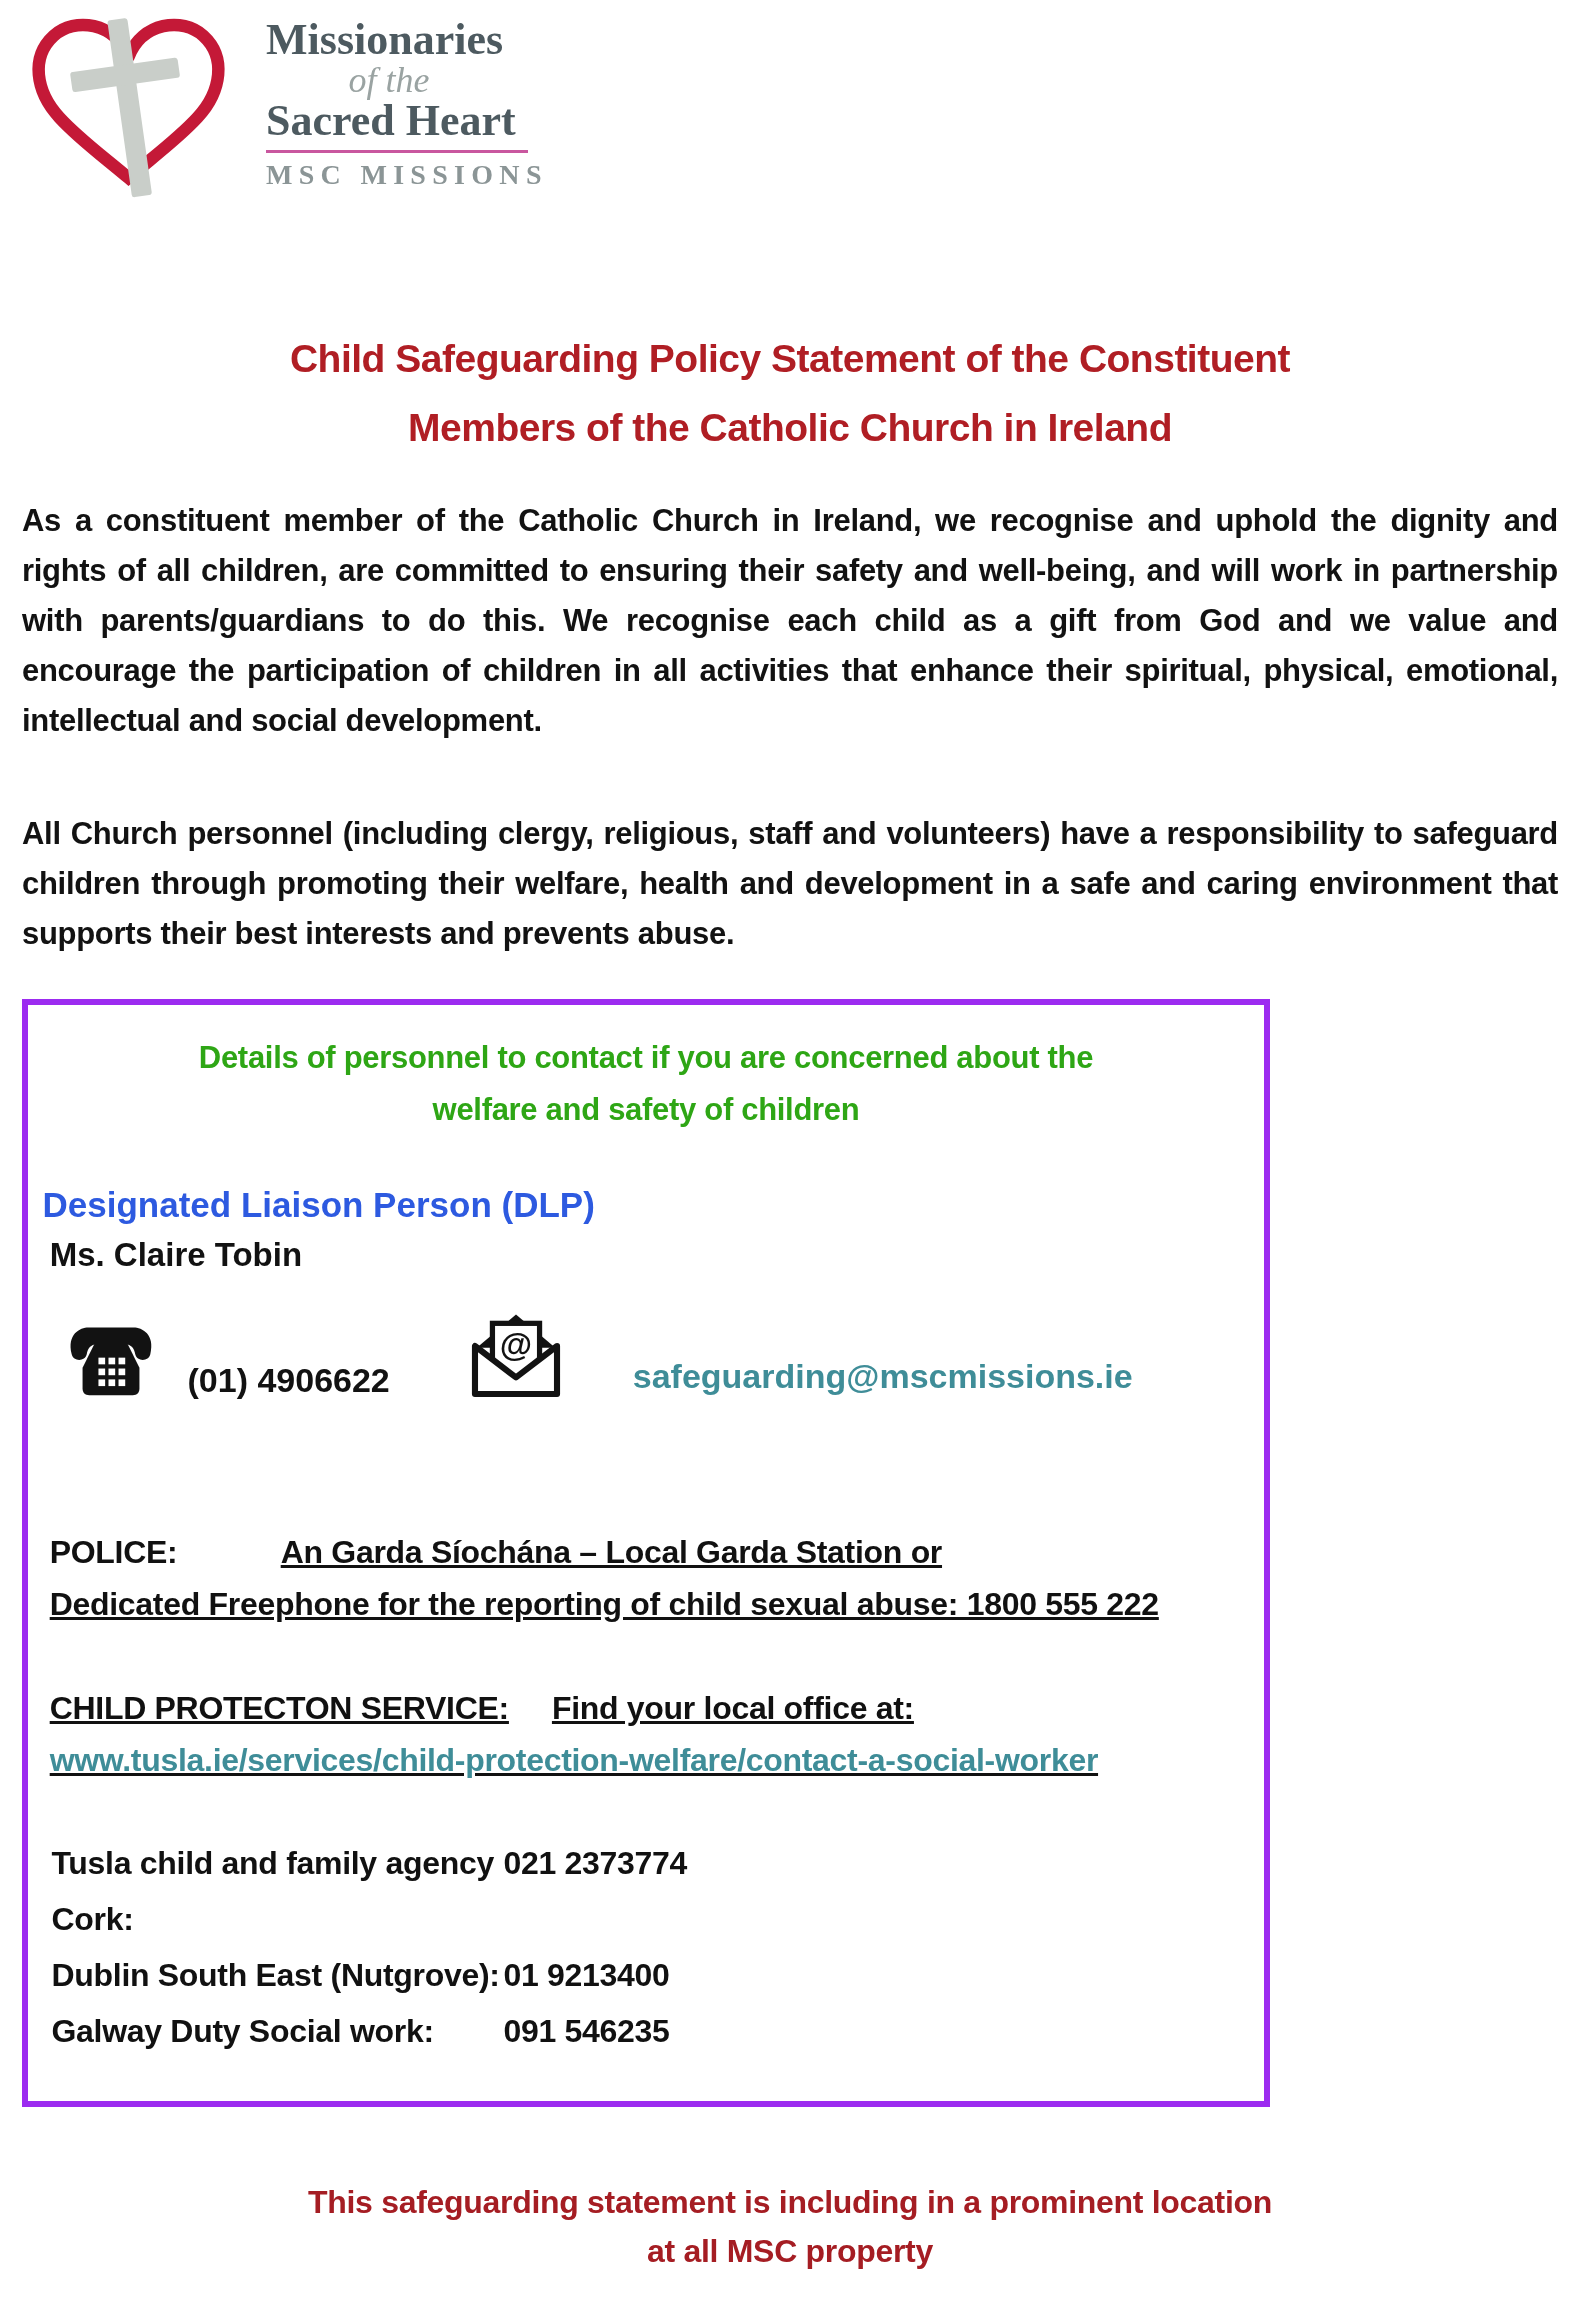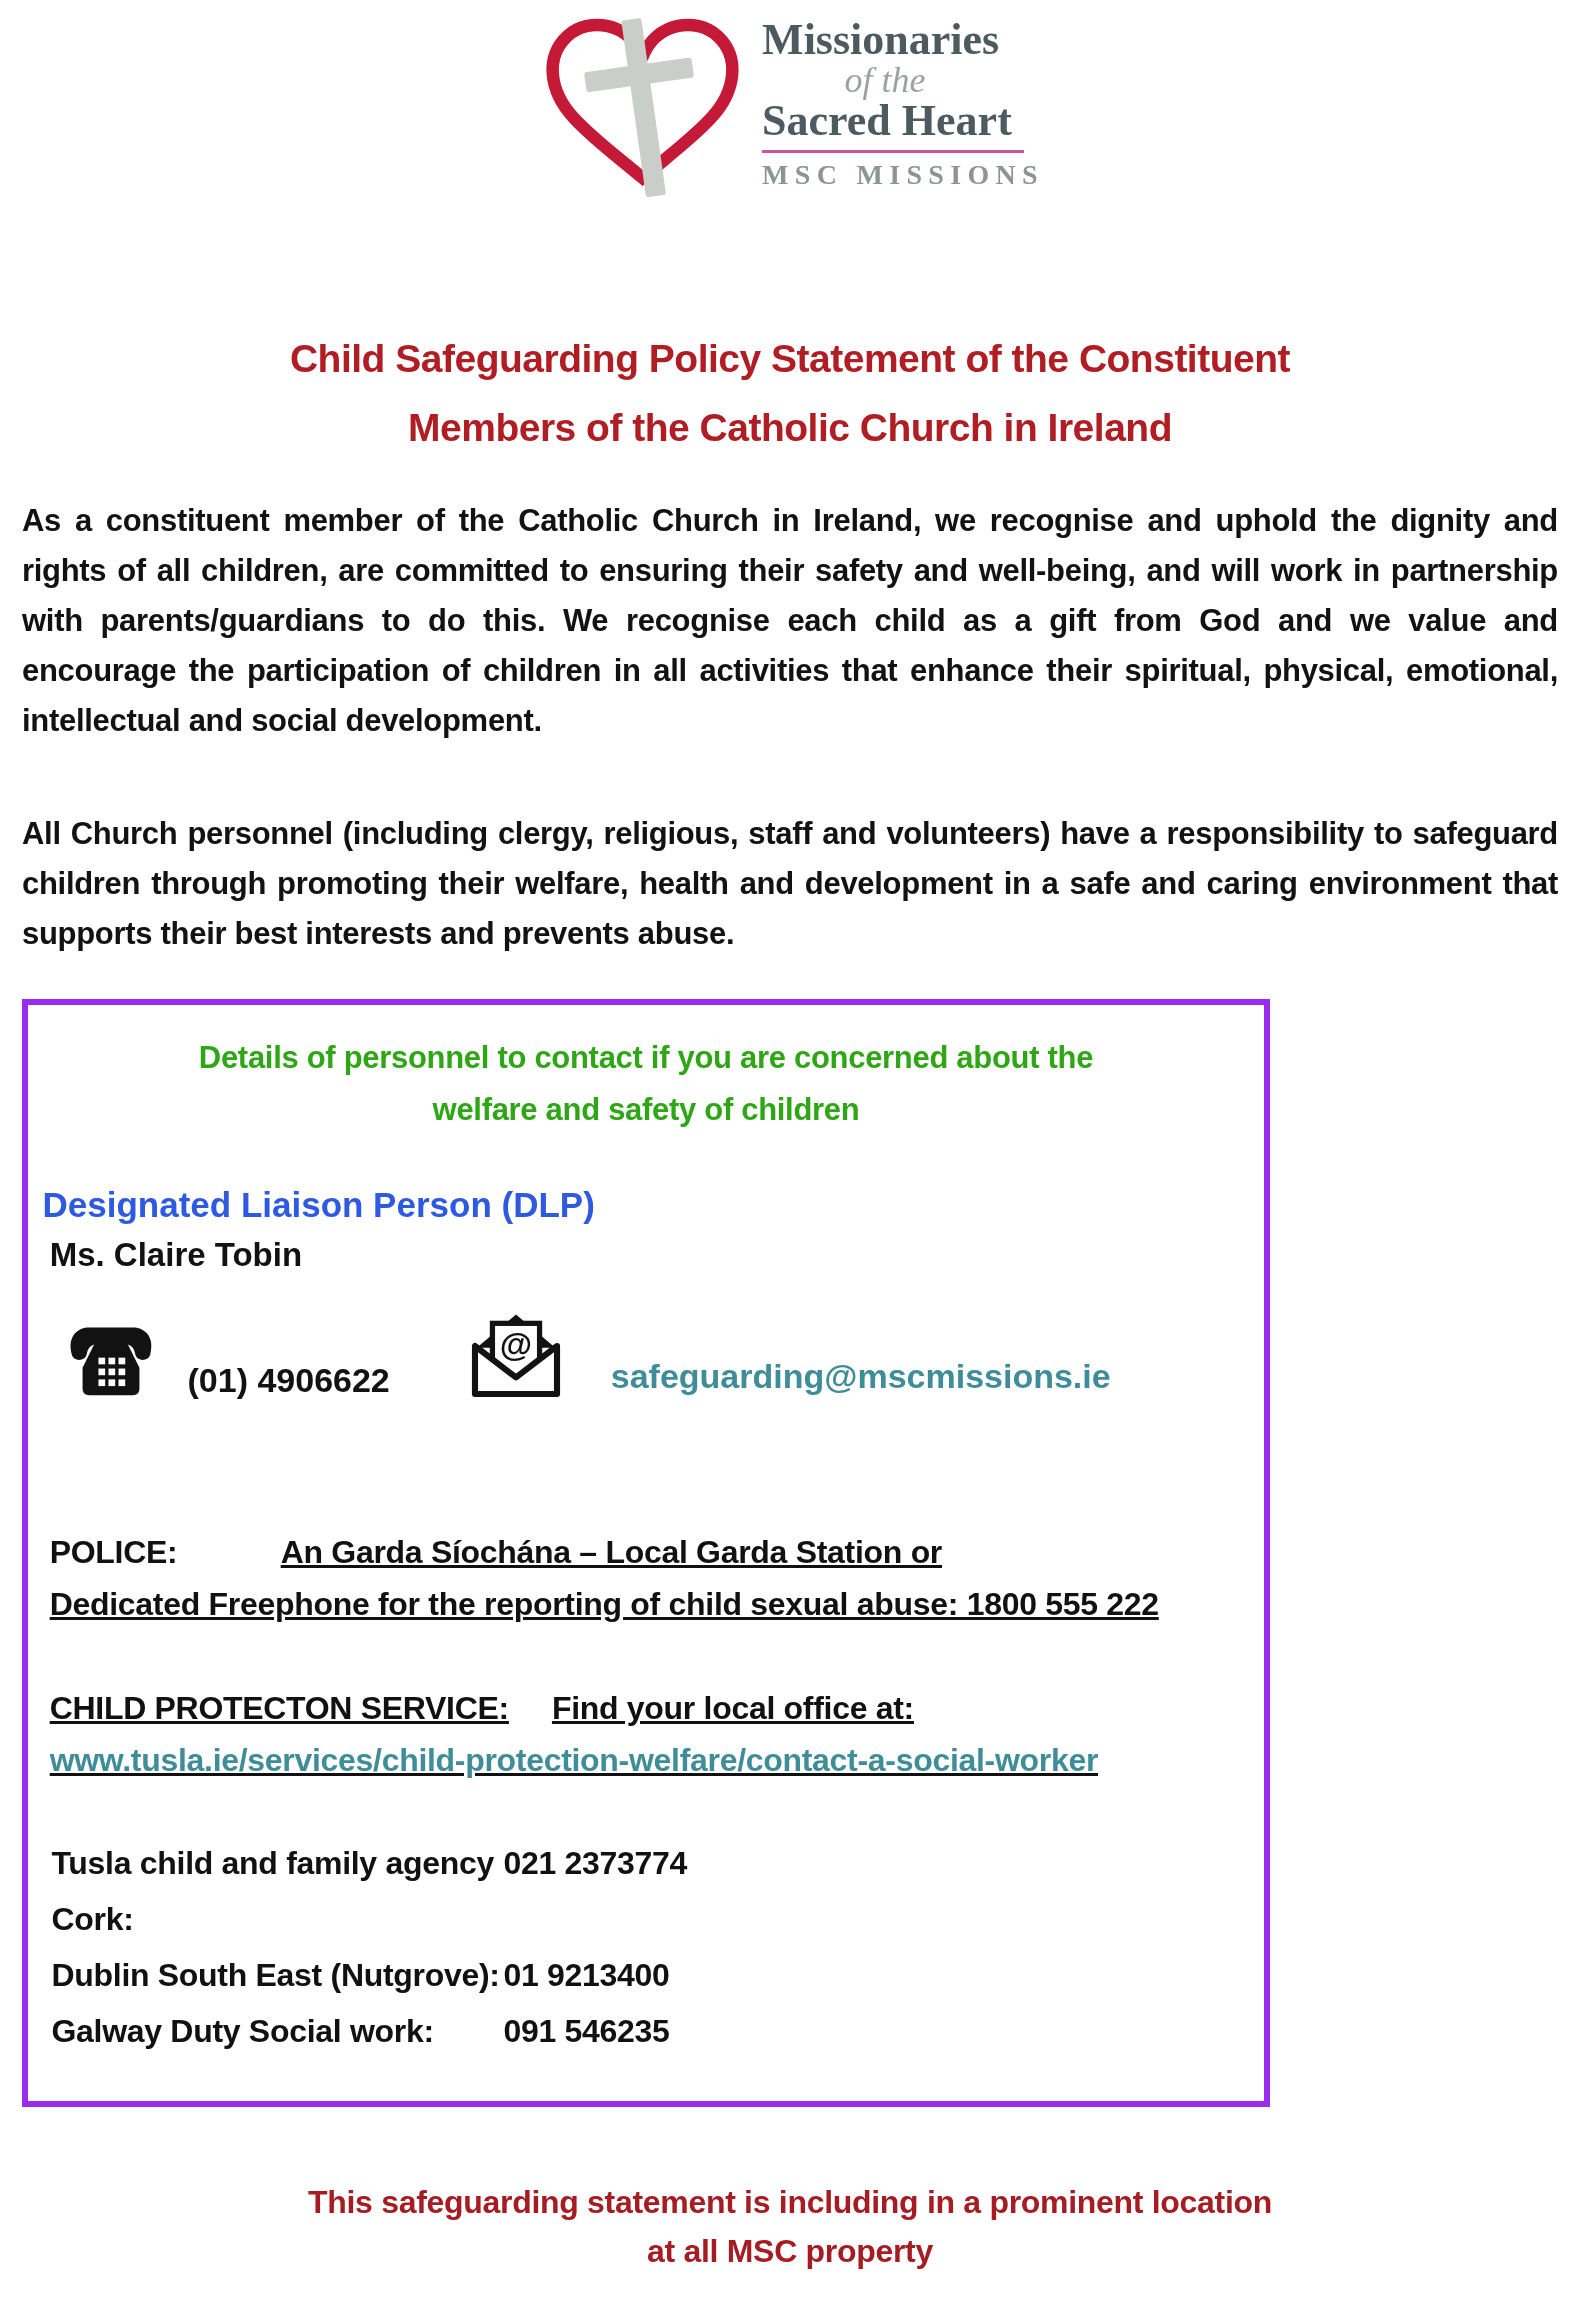--- a/index.html
+++ b/index.html
@@ -8,22 +8,22 @@
     width: 1580px; height: 2316px;
     overflow: hidden;
     font-family: "Liberation Sans", sans-serif;
     font-weight: 700;
     color: #111111;
   }
   .page { width: 100%; height: 100%; padding: 7.2px 22px 0 22px; }
 
   
   .logo-wrap {
-    display: flex; justify-content: center; align-items: center;
-    gap: 13px; height: 192px;
+    display: flex; justify-content: flex-start; align-items: center;
+    gap: 31px; height: 192px;
   }
   .logo-heart { width: 213px; height: 192px; flex: 0 0 auto; }
   .logo-text { display: flex; flex-direction: column; align-items: flex-start; }
   .logo-line1 {
     font-family: "Liberation Serif", serif; font-weight: 700;
     font-size: 44px; color: #4d5a60; line-height: 45px; letter-spacing: 0;
   }
   .logo-line2 {
     font-family: "Liberation Serif", serif; font-style: italic; font-weight: 400;
     font-size: 36px; color: #9aa3a2; line-height: 36px; align-self: center; margin-left: -36px;
@@ -69,21 +69,21 @@
   .dlp-title { margin-top: 47px; margin-left: 0; font-size: 35px; line-height: 43px; color: #2d5ae0; }
   .dlp-name  { margin-top: 7.2px;  margin-left: 7.2px; font-size: 33px; line-height: 43px; color: #121212; }
 
   .contact-row {
     margin-top: 36px; margin-left: 22px;
     display: flex; align-items: flex-end;
   }
   .phone-icon { width: 92px; height: 80px; flex: 0 0 auto; }
   .phone-number { margin-left: 31px; margin-bottom: 1.8px; font-size: 34px; color: #121212; }
   .email-icon { width: 96px; height: 89px; margin-left: 78px; flex: 0 0 auto; }
-  .email-address { margin-left: 47px; margin-bottom: 5.4px; font-size: 34px; color: #3f8d98; cursor: pointer; }
+  .email-address { margin-left: 69px; margin-bottom: 5.4px; font-size: 34px; color: #3f8d98; cursor: pointer; }
 
   .police-block { margin-top: 125px; margin-left: 7.2px; font-size: 32px; line-height: 52px; letter-spacing: -0.3px; text-decoration: underline; }
   .police-label { display: inline-block; min-width: 231px; }
 
   .cps-block { margin-top: 52px; margin-left: 7.2px; font-size: 32px; line-height: 52px; letter-spacing: -0.3px; text-decoration: underline; }
   .cps-label { margin-right: 43px; }
   .cps-url { color: #3f8d98; cursor: pointer; }
 
   .agency-table { margin-top: 49px; margin-left: 9px; display: grid; grid-template-columns: 452px auto; font-size: 32px; line-height: 56px; letter-spacing: -0.3px; }
 

